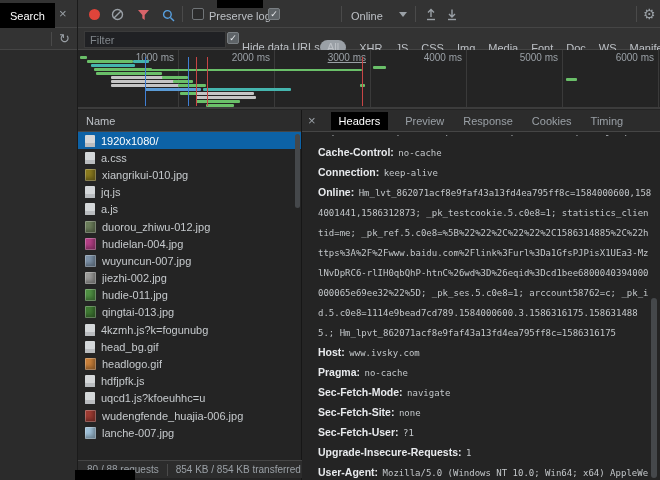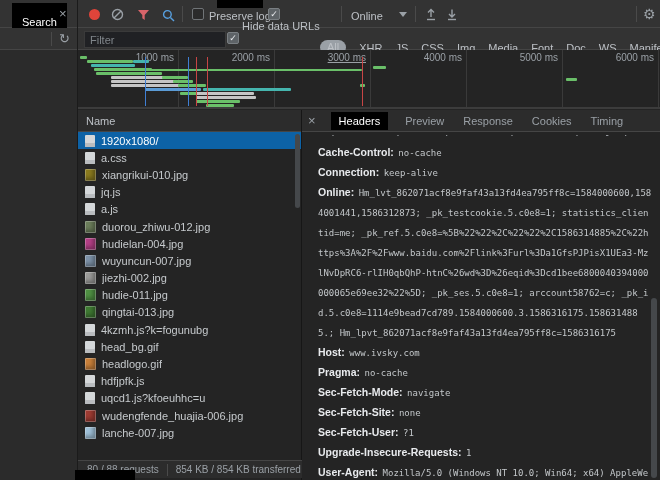--- a/index.html
+++ b/index.html
@@ -2,22 +2,22 @@
 <html><head>
 <meta charset="utf-8">
 <style>
   html,body{margin:0;padding:0;background:#242424;}
   #root{position:relative;width:660px;height:480px;background:#242424;overflow:hidden;
         font-family:"Liberation Sans",sans-serif;color:#bdc1c6;}
   .abs{position:absolute;}
   
   .row1{left:0;top:0;width:660px;height:28px;background:#333333;border-bottom:1px solid #454545;box-sizing:border-box;}
   .row2{left:0;top:28px;width:660px;height:22px;background:#333333;border-bottom:1px solid #454545;box-sizing:border-box;}
-  .search-tab{left:12px;top:3px;height:25px;padding:0 10px;background:#000;color:#fff;font-size:11px;
-              display:flex;align-items:flex-end;}
+  .search-tab{left:0;top:3px;height:25px;padding:0 10px;background:#000;color:#fff;font-size:11px;
+              display:flex;align-items:center;}
   .xbtn{color:#9aa0a6;font-size:13px;line-height:13px;cursor:default;}
   .vsep{width:1px;background:#4a4a4a;}
   .toolbar-lbl{font-size:11px;color:#bdc1c6;}
   .chk{width:10px;height:10px;border:1px solid #707477;border-radius:2px;background:#2b2b2b;
        display:inline-flex;align-items:center;justify-content:center;font-size:9px;color:#e8eaed;}
   .chk.on{background:#5e6367;border-color:#7a7f83;}
   .rec-dot{width:11px;height:11px;border-radius:50%;background:#e0443a;}
   .caret{width:0;height:0;border-left:4px solid transparent;border-right:4px solid transparent;border-top:5px solid #9aa0a6;}
   .gear{font-size:14px;color:#9aa0a6;line-height:14px;}
   .mini{font-size:11px;font-weight:bold;color:#bdc1c6;margin-top:41px;}
@@ -138,21 +138,21 @@
   <div class="abs row2">
     <span class="abs mini" style="left:8px;top:5px;">Aa</span>
     <span class="abs mini" style="left:33px;top:5px;">.*</span>
     <div class="abs vsep" style="left:51px;top:4px;height:14px;"></div>
     <div class="abs refresh" style="left:59px;top:4px;">↻</div>
   </div>
 
   <input class="abs filter-input" placeholder="Filter" style="">
 
   <span class="abs chk on" style="left:227px;top:32px;">✓</span>
-  <span class="abs toolbar-lbl" style="left:242px;top:20px;">Hide data URLs</span>
+  <span class="abs toolbar-lbl" style="left:242px;top:41px;">Hide data URLs</span>
 
   <div class="abs" style="left:320px;top:30px;width:336px;height:20px;display:flex;align-items:center;gap:13px;">
 
       <span class="ftab pill">All</span>
 
       <span class="ftab">XHR</span>
 
       <span class="ftab">JS</span>
 
       <span class="ftab">CSS</span>

